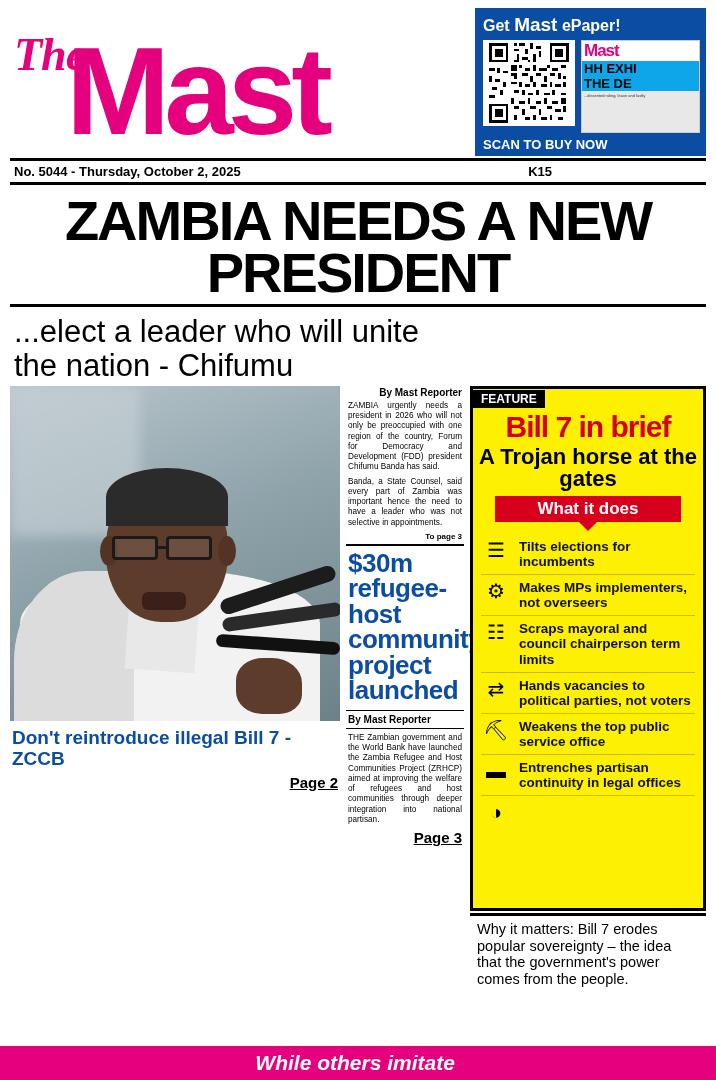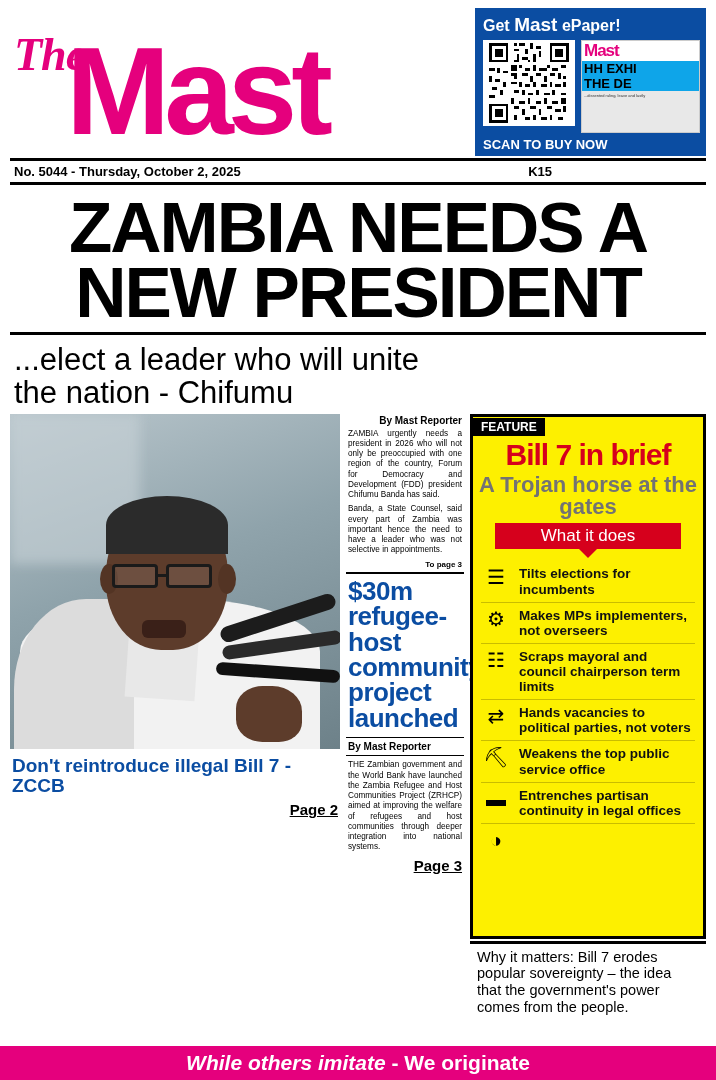--- a/index.html
+++ b/index.html
@@ -49,21 +49,21 @@
   .issue-bar {
     border-top:3px solid #000; border-bottom:3px solid #000;
     display:flex; align-items:center; justify-content:space-between;
     font-size:13px; font-weight:bold; padding:3px 4px; margin-top:2px;
   }
   .issue-price { padding-right:150px; }
 
   
   .headline {
     font-family:"Liberation Sans", sans-serif;
-    font-weight:bold; font-size:71px; line-height:0.92;
+    font-weight:bold; font-size:56px; line-height:0.92;
     letter-spacing:-2px; text-align:center; margin:10px 0 2px 0;
     border-bottom:3px solid #000; padding-bottom:6px;
   }
   .subdeck {
     font-size:31px; font-weight:normal; line-height:1.08;
     padding:6px 4px 4px 4px; width:452px;
   }
 
   
   .content { display:flex; gap:6px; }
@@ -117,25 +117,25 @@
   }
   .feature-tag {
     background:#000; color:#fff; font-size:12px; font-weight:bold;
     display:inline-block; padding:2px 8px;
   }
   .feature-title {
     color:#d6001c; font-weight:bold; font-size:30px; line-height:1;
     text-align:center; padding:4px 4px 0 4px; letter-spacing:-1px;
   }
   .feature-sub {
-    color:#737373; font-weight:bold; font-size:22px; line-height:1.02;
+    color:#000000; font-weight:bold; font-size:22px; line-height:1.02;
     text-align:center; padding:4px 6px 5px 6px;
   }
   .what-bar {
-    background:#d6001c; color:#fff; font-weight:normal; font-size:17px;
+    background:#d6001c; color:#fff; font-weight:bold; font-size:17px;
     text-align:center; padding:3px 0; margin:0 22px; position:relative;
   }
   .what-bar:after {
     content:""; position:absolute; left:50%; bottom:-9px; margin-left:-9px;
     border-left:9px solid transparent; border-right:9px solid transparent;
     border-top:9px solid #d6001c;
   }
   .feat-list { padding:12px 8px 0 8px; }
   .feat-item { display:flex; gap:8px; align-items:flex-start; padding:5px 0 5px 0; border-bottom:1px solid #c9bd00; }
   .feat-item:last-child { border-bottom:none; }
@@ -312,21 +312,21 @@
     <div class="col-mid">
       <div class="byline">By Mast Reporter</div>
       <div class="story-text">ZAMBIA urgently needs a president in 2026 who will not only be preoccupied with one region of the country, Forum for Democracy and Development (FDD) president Chifumu Banda has said.</div>
       <div class="story-text">Banda, a State Counsel, said every part of Zambia was important hence the need to have a leader who was not selective in appointments.</div>
       <div class="topage">To page 3</div>
 
       <div class="sub-head">$30m refugee-host community project launched</div>
       <div class="rule-thin"></div>
       <div class="byline" style="text-align:left">By Mast Reporter</div>
       <div class="rule-thin"></div>
-      <div class="story-text">THE Zambian government and the World Bank have launched the Zambia Refugee and Host Communities Project (ZRHCP) aimed at improving the welfare of refugees and host communities through deeper integration into national systems.</div>
+      <div class="story-text">THE Zambian government and the World Bank have launched the Zambia Refugee and Host Communities Project (ZRHCP) aimed at improving the welfare of refugees and host communities through deeper integration into national partisan.</div>
       <div class="pagetag">Page 3</div>
     </div>
 
     <div class="col-right">
       <div class="feature">
         <div class="feature-tag">FEATURE</div>
         <div class="feature-title">Bill 7 in brief</div>
         <div class="feature-sub">A Trojan horse at the gates</div>
         <div class="what-bar">What it does</div>
 
@@ -365,16 +365,15 @@
         <b>Why it matters:</b>
         <span>Bill 7 erodes popular sovereignty – the idea that the government's power comes from the people.</span>
         
       </div>
     </div>
   </div>
 
   <div class="footer">
     <span class="italic">While others imitate</span>
     <span>&nbsp;</span>
-    <span>- We originate</span>
   </div>
 
 </div>
 
 </body></html>

